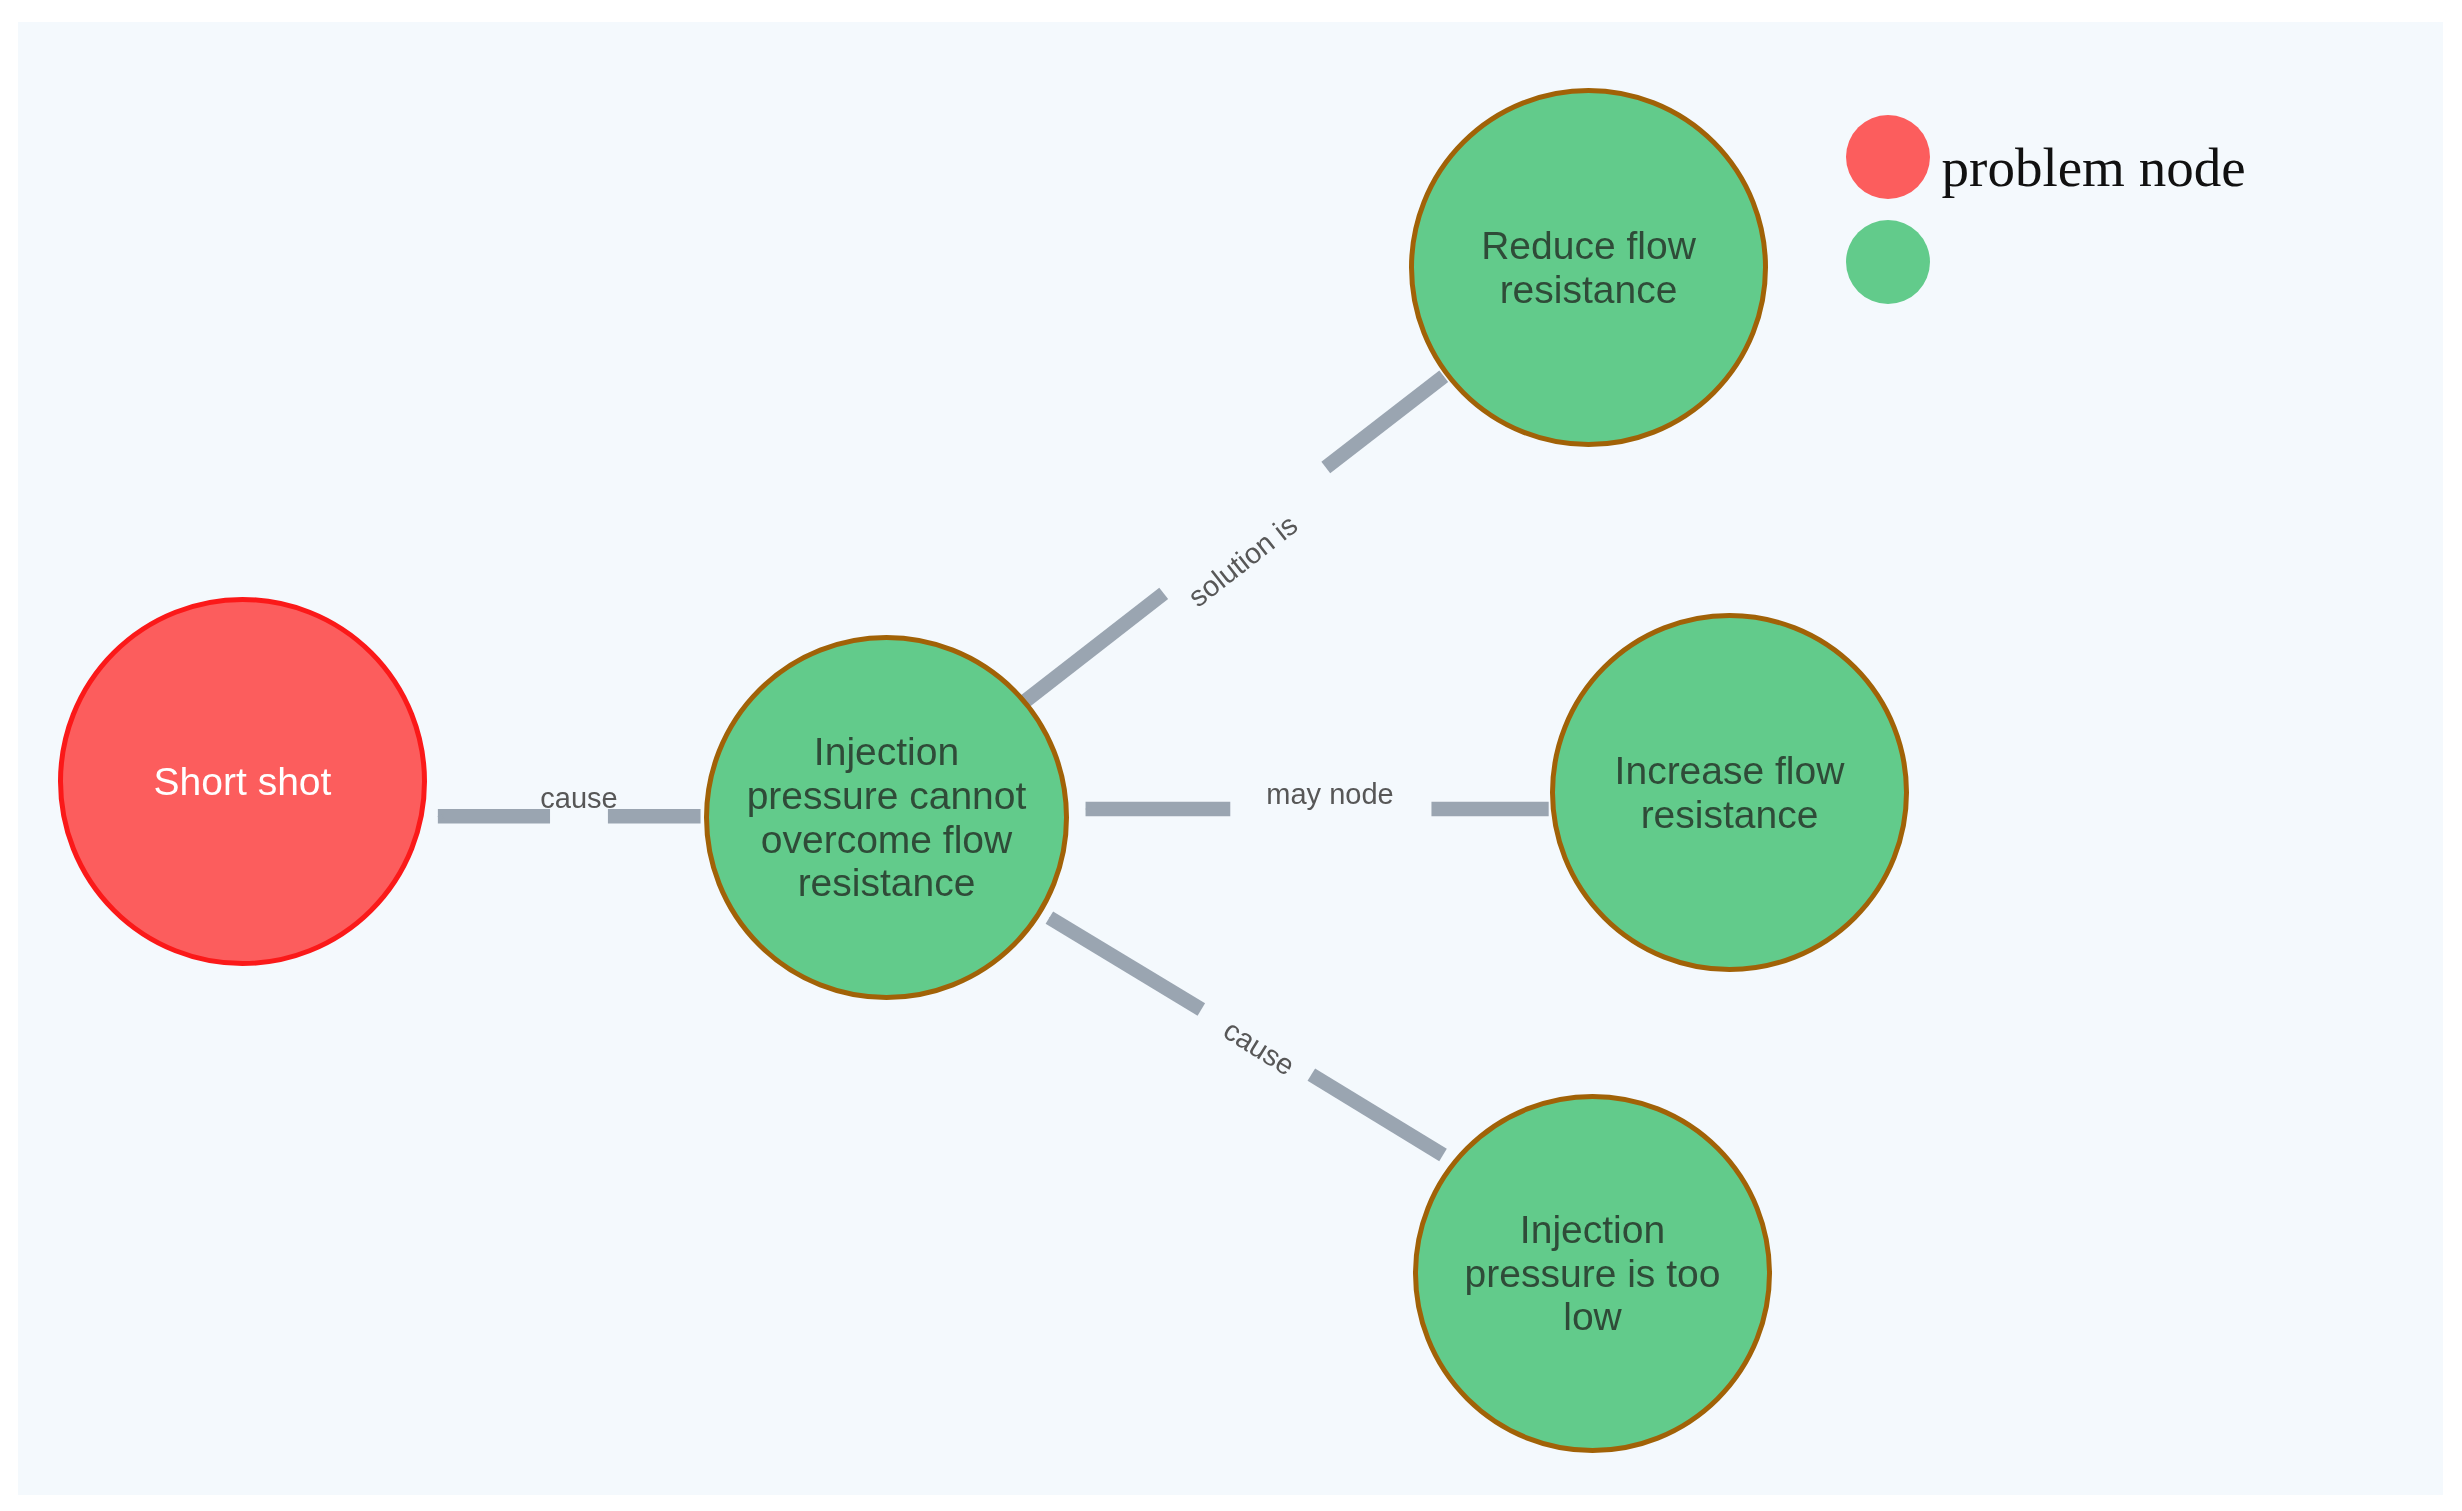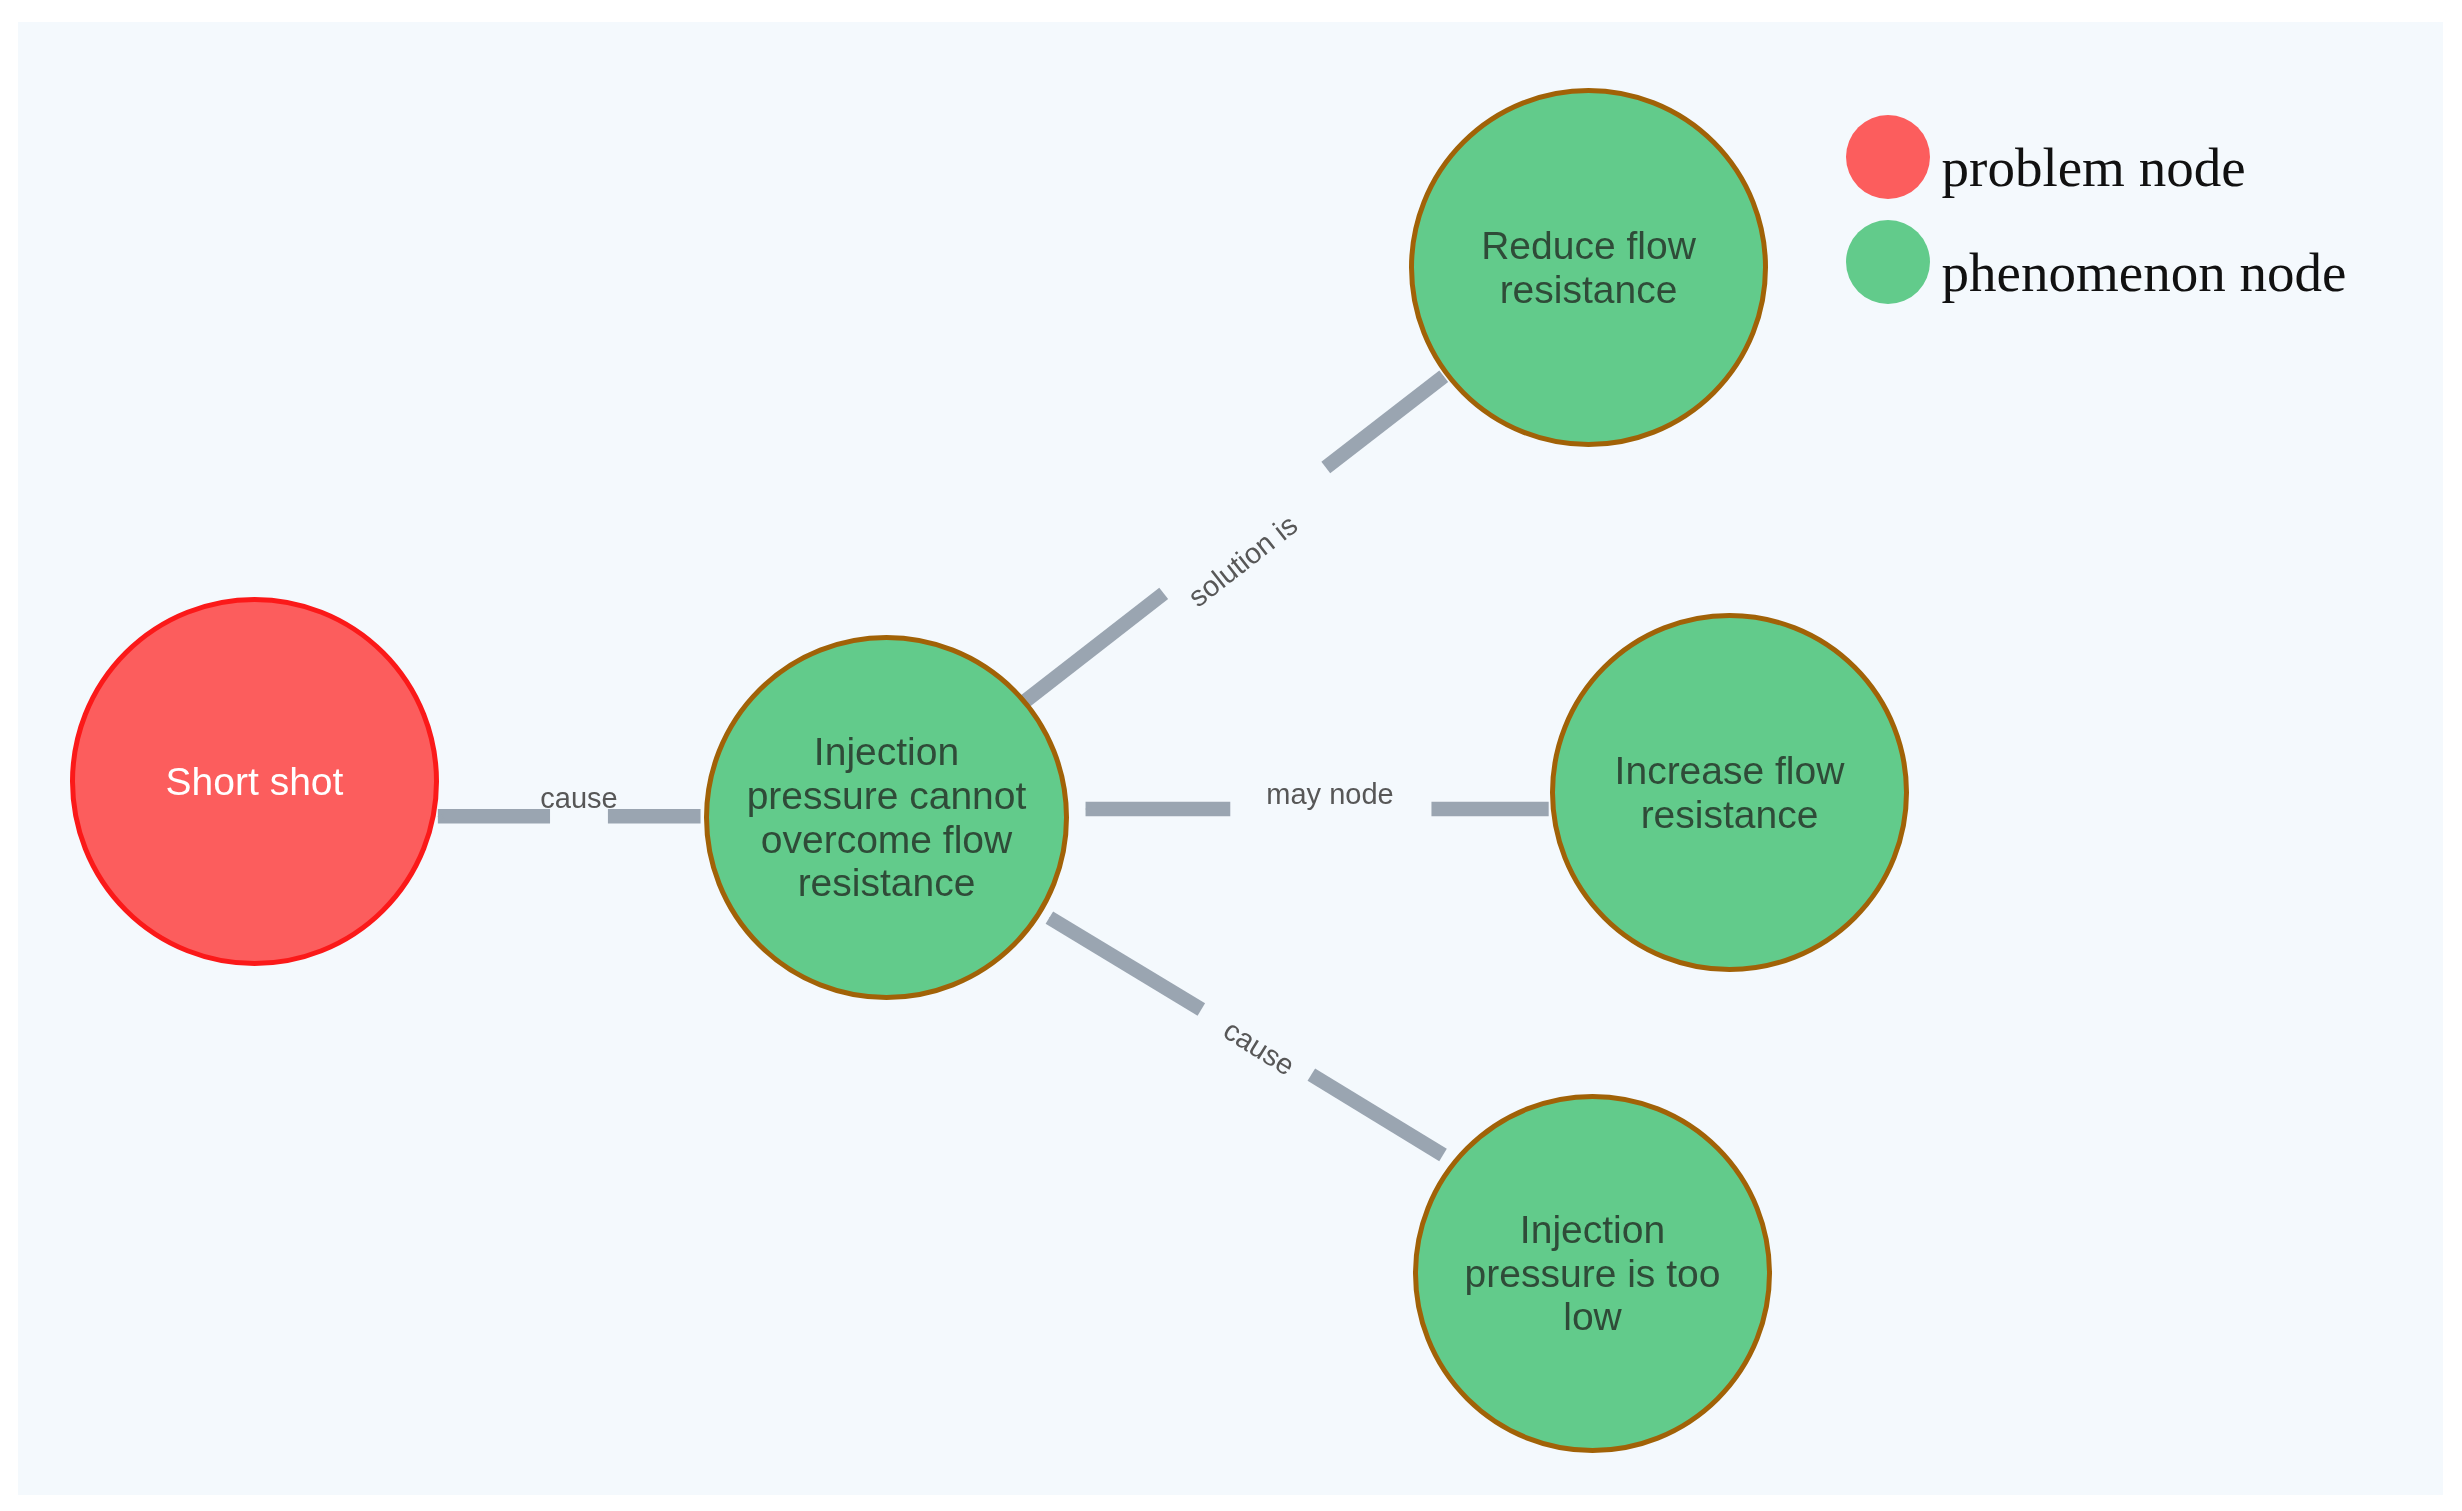--- a/index.html
+++ b/index.html
@@ -122,21 +122,21 @@
       <line x1="1832" y1="646" x2="1995" y2="520" marker-end="url(#arrowhead)"></line>
 
       <line x1="2140" y1="1118" x2="1978" y2="1118"></line>
       <line x1="1700" y1="1118" x2="1500" y2="1118" marker-end="url(#arrowhead)"></line>
 
       <line x1="1994" y1="1596" x2="1812" y2="1485"></line>
       <line x1="1660" y1="1395" x2="1450" y2="1268" marker-end="url(#arrowhead)"></line>
     </g>
   </svg>
 
-  <div class="node problem-node" style="left:70px; top:597px; width:369px; height:369px;">
+  <div class="node problem-node" style="left:58px; top:597px; width:369px; height:369px;">
     <span class="node-label">Short shot</span>
   </div>
 
   <div class="node phenomenon-node" style="left:704px; top:635px; width:365px; height:365px;">
     <span class="node-label">Injection
 pressure cannot
 overcome flow
 resistance</span>
   </div>
 
@@ -164,18 +164,17 @@
 
   <div class="edge-label" style="left:1259px; top:1048px; transform:translate(-50%,-50%) rotate(32deg);">cause</div>
 
   <div id="legend">
     <div class="legend-row">
       <span class="legend-dot problem"></span>
       <span class="legend-text">problem node</span>
     </div>
     <div class="legend-row">
       <span class="legend-dot phenomenon"></span>
-      <span class="legend-text">phenomenon node</span>
     </div>
   </div>
 
 </div>
 
 
 </body></html>

